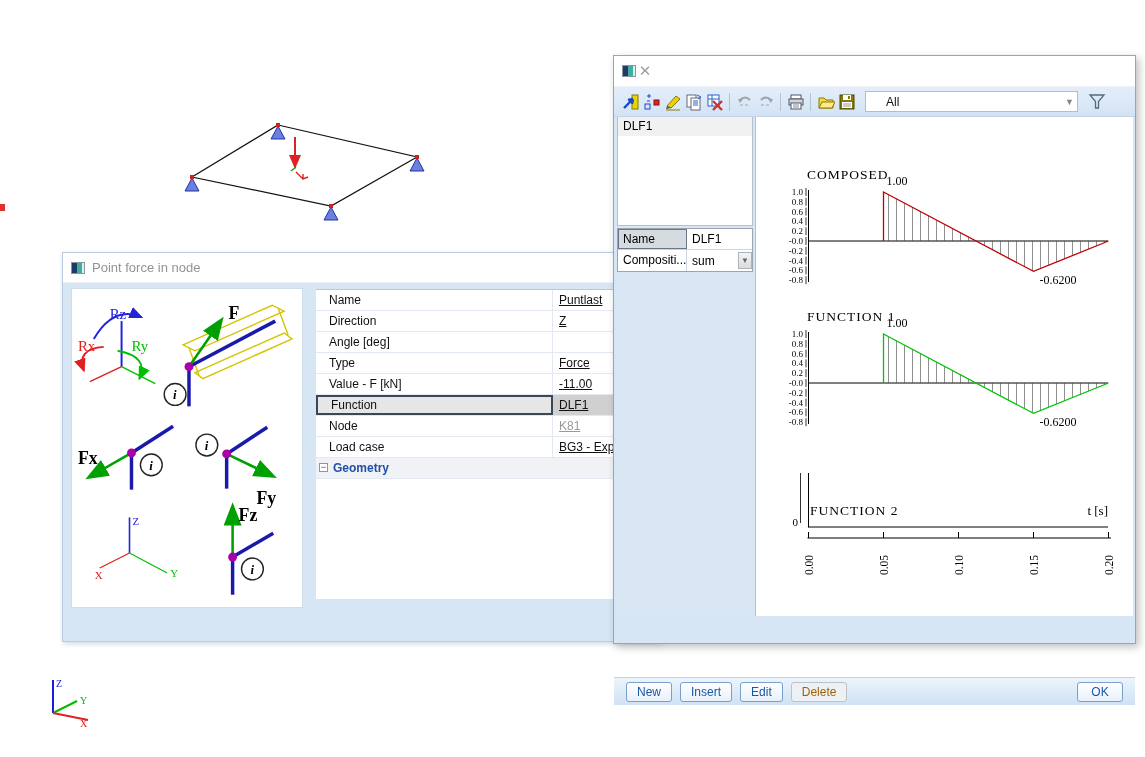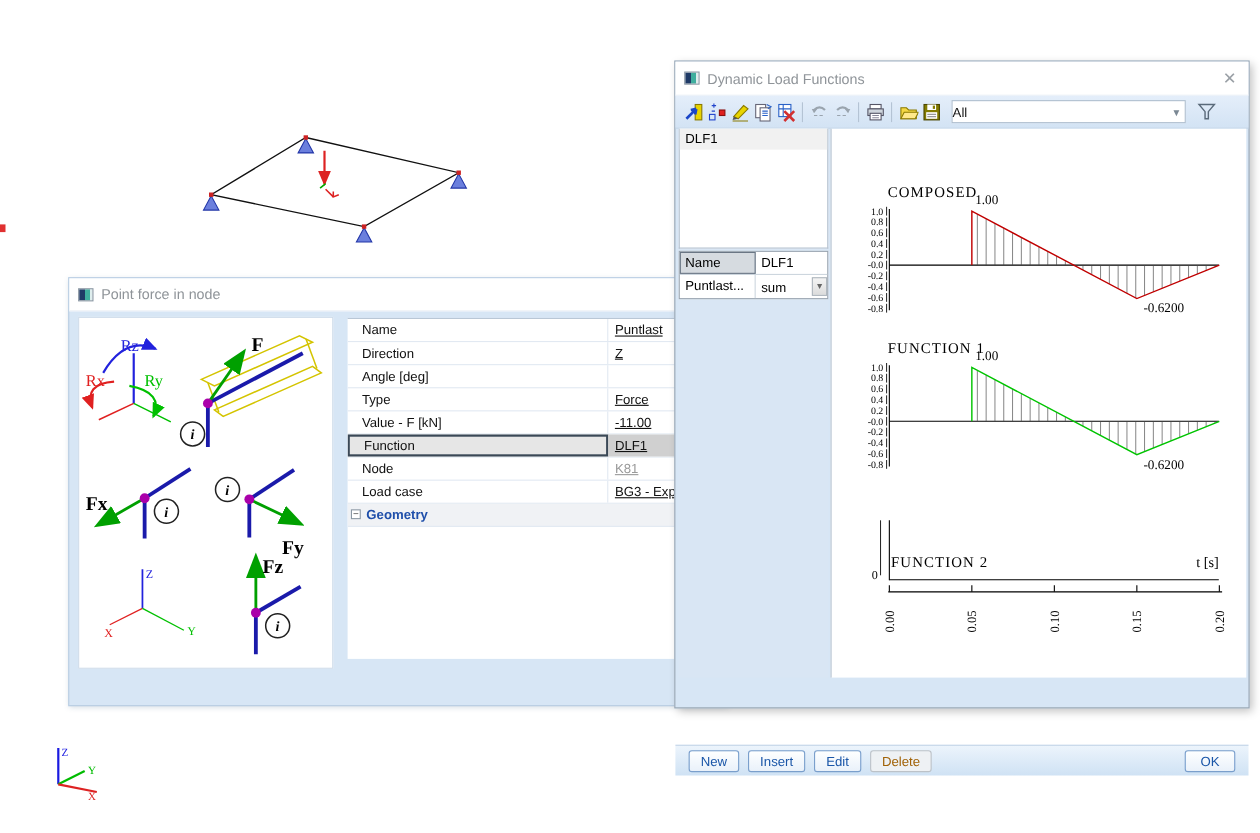--- a/index.html
+++ b/index.html
@@ -41,21 +41,21 @@
   
   #dlf-dialog { left:613px; top:55px; width:523px; height:589px;
                 border:1px solid #98a5b2; box-shadow:3px 3px 8px rgba(0,0,0,.25); z-index:2; }
   #dlf-dialog .titlebar { height:31px; }
   #dlf-toolbar { height:30px; background:linear-gradient(#e4eefa,#d3e3f4);
                  border-bottom:1px solid #c2d4e8; display:flex; align-items:center; padding:0 6px; }
   .tb-ico { width:21px; height:20px; display:flex; align-items:center; justify-content:center; }
   .tb-sep { width:1px; height:18px; background:#b4c3d4; margin:0 4px; }
   #dlf-combo { width:213px; height:21px; background:#fff; border:1px solid #aebecf;
                font-size:12px; color:#111; display:flex; align-items:center;
-               padding-left:0; margin-left:8px; }
+               padding-left:20px; margin-left:8px; }
   #dlf-combo .arrow { margin-left:auto; width:15px; text-align:center; color:#7b8894; font-size:9px; }
   #dlf-content { position:absolute; top:61px; left:0; right:0; height:499px; }
   #dlf-left { position:absolute; left:3px; top:0; width:136px; height:499px; background:#d9e6f4; }
   #dlf-list { height:109px; background:#ffffff; border:1px solid #b3c1cf; border-top:none; }
   .list-item { height:19px; line-height:19px; padding-left:5px; font-size:12px; background:#f1f1f1; }
   #dlf-props { border:1px solid #9aa5b1; background:#fff; font-size:12px; margin-top:2px; }
   .dp-row { display:flex; height:21px; line-height:20px; border-bottom:1px solid #cdd6de; }
   .dp-row:last-child { border-bottom:none; }
   .dp-label { width:69px; padding-left:5px; border-right:1px solid #cdd6de;
               white-space:nowrap; overflow:hidden; }
@@ -245,21 +245,20 @@
       </div>
       <div class="pg-row grp">
         <span class="pg-label"><span class="grp-box">−</span>Geometry</span>
       </div>
     </div>
 </div>
 
 <div class="dialog" id="dlf-dialog">
   <div class="titlebar">
     <span class="win-ico"></span>
-    <span class="ttext">Dynamic Load Functions</span>
     <span class="close-x">✕</span>
   </div>
 
   <div id="dlf-toolbar">
     <span class="tb-ico">
       <svg width="18" height="18">
           <rect x="10" y="2" width="6" height="14" fill="#e8d400" stroke="#8a7a00"></rect>
         <path d="M2,15 L11,6 M11,6 L6,7 M11,6 L10,11" stroke="#1a46c8" stroke-width="2.4" fill="none"></path>
         </svg>
       </span>
@@ -347,21 +346,21 @@
     <div id="dlf-left">
       <div id="dlf-list">
           <div class="list-item">DLF1</div>
         </div>
       <div id="dlf-props">
         <div class="dp-row">
           <span class="dp-label focus">Name</span>
           <span class="dp-value">DLF1</span>
         </div>
         <div class="dp-row">
-          <span class="dp-label">Puntlast...</span>
+          <span class="dp-label">Compositi...</span>
           <span class="dp-value">
             <span>sum</span>
             <span class="dd-btn">▼</span>
           </span>
         </div>
       </div>
     </div>
     <div id="dlf-charts">
       <svg id="charts-svg" width="377" height="499" viewBox="0 0 377 499">
           <text x="51" y="62" font-size="13.5" letter-spacing="1" fill="#000">COMPOSED</text>

